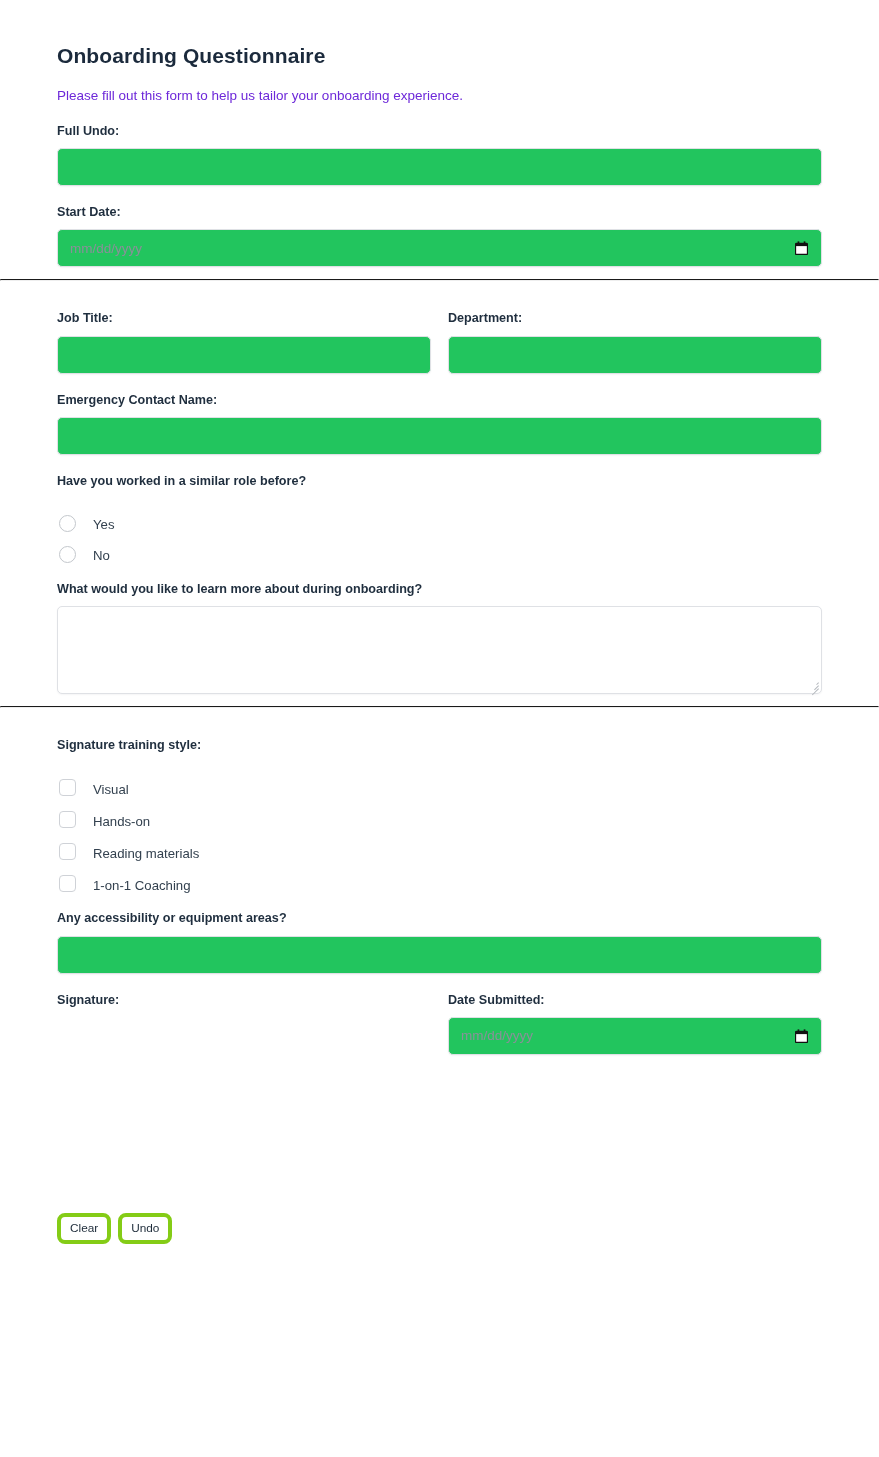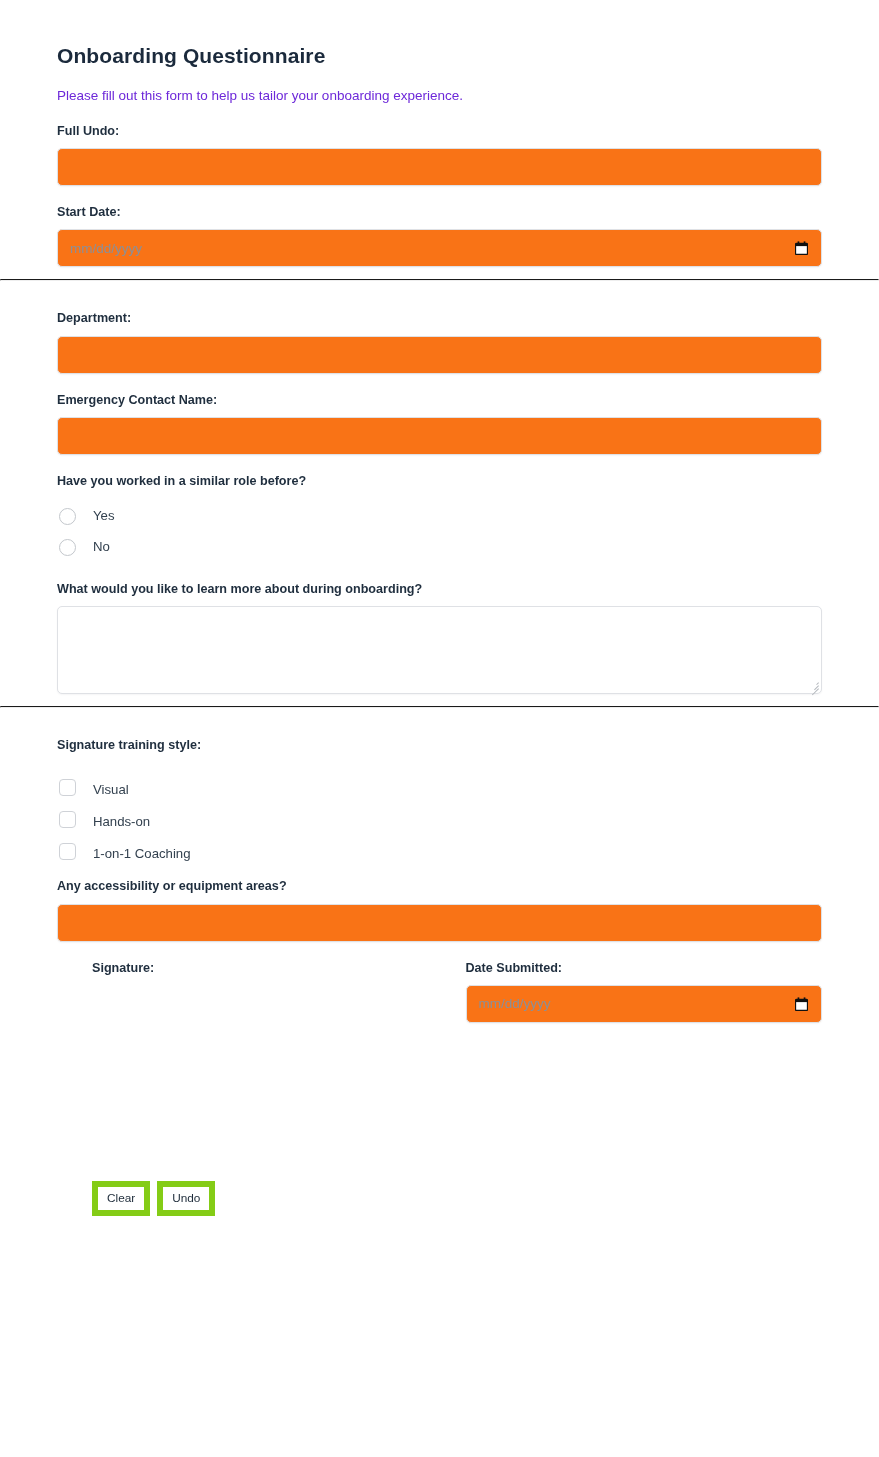--- a/index.html
+++ b/index.html
@@ -54,21 +54,21 @@
     line-height: 1.3;
     margin-bottom: 9px;
   }
 
   .text-input {
     display: block;
     width: 100%;
     height: 38px;
     border: 1px solid #dfe1e5;
     border-radius: 5px;
-    background: #f97316;
+    background: #22c55e;
     box-shadow: 0 1px 2px rgba(16,24,40,0.045);
     font-family: "Liberation Sans", sans-serif;
     font-size: 13.5px;
     color: #3c4a59;
     padding: 0 12px;
     outline: none;
   }
   .text-input::placeholder { color: #8a9099; }
 
   
@@ -101,21 +101,21 @@
     border-top: 1.6px solid #1a1a1a;
     margin: 0;
   }
   .divider-gap-top { height: 12px; }
   .divider-gap-bottom { height: 11px; }
 
   
   .choice-group { padding-top: 2px; }
   .choice-row {
     display: flex;
-    align-items: center;
+    align-items: flex-end;
     height: 31px;
   }
   .radio-mark {
     width: 17px;
     height: 17px;
     border: 1.4px solid #c3c7cc;
     border-radius: 50%;
     background: #fff;
     flex: 0 0 auto;
     margin-left: 2px;
@@ -177,41 +177,41 @@
     background: #b4b8bd;
     height: 1px;
     transform-origin: right bottom;
     transform: rotate(-45deg);
   }
   .resize-grip i:nth-child(1) { bottom: 2px; width: 9px; }
   .resize-grip i:nth-child(2) { bottom: 5px; width: 6px; }
   .resize-grip i:nth-child(3) { bottom: 8px; width: 3px; }
 
   
-  .sig-section { padding-top: 18px; margin-left: 35px; }
+  .sig-section { padding-top: 18px; }
   .sig-cols { display: flex; gap: 17px; }
   .sig-cols > .col { flex: 1 1 0; min-width: 0; }
   .sig-canvas {
     width: 100%;
     height: 196px;
     background: #ffffff;
     border: none;
   }
   .sig-buttons {
     display: flex;
     gap: 7px;
     padding-top: 0;
   }
   .mini-btn {
     font-family: "Liberation Sans", sans-serif;
     font-size: 11.8px;
     color: #1d2b39;
     background: #fff;
-    border: 6px solid #84cc16;
-    border-radius: 0;
+    border: 4px solid #84cc16;
+    border-radius: 8px;
     padding: 4px 9px;
     line-height: 1.25;
     cursor: pointer;
   }
 
   .submit-wrap { padding-top: 26px; padding-bottom: 40px; }
 </style>
 </head>
 <body>
 
@@ -246,20 +246,26 @@
 
   <div class="divider-gap-top"></div>
   <hr class="page-divider">
   <div class="divider-gap-bottom"></div>
 
   <div class="inner">
 
     <div class="row2">
       <div class="col">
         <div class="field">
+          <label class="field-label">Job Title:</label>
+          <input class="text-input" type="text" placeholder="" style="">
+        </div>
+      </div>
+      <div class="col">
+        <div class="field">
           <label class="field-label">Department:</label>
           <input class="text-input" type="text" placeholder="" style="">
         </div>
       </div>
     </div>
 
     <div class="field">
       <label class="field-label">Emergency Contact Name:</label>
       <input class="text-input" type="text" placeholder="" style="">
     </div>
@@ -303,20 +309,24 @@
     <div class="field">
       <label class="field-label">Signature training style:</label>
       <div class="choice-group">
         <div class="check-row">
           <span class="check-mark"></span>
           <span class="choice-label">Visual</span>
         </div>
         <div class="check-row">
           <span class="check-mark"></span>
           <span class="choice-label">Hands-on</span>
+        </div>
+        <div class="check-row">
+          <span class="check-mark"></span>
+          <span class="choice-label">Reading materials</span>
         </div>
         <div class="check-row">
           <span class="check-mark"></span>
           <span class="choice-label">1-on-1 Coaching</span>
         </div>
       </div>
     </div>
 
     <div class="field">
       <label class="field-label">Any accessibility or equipment areas?</label>

